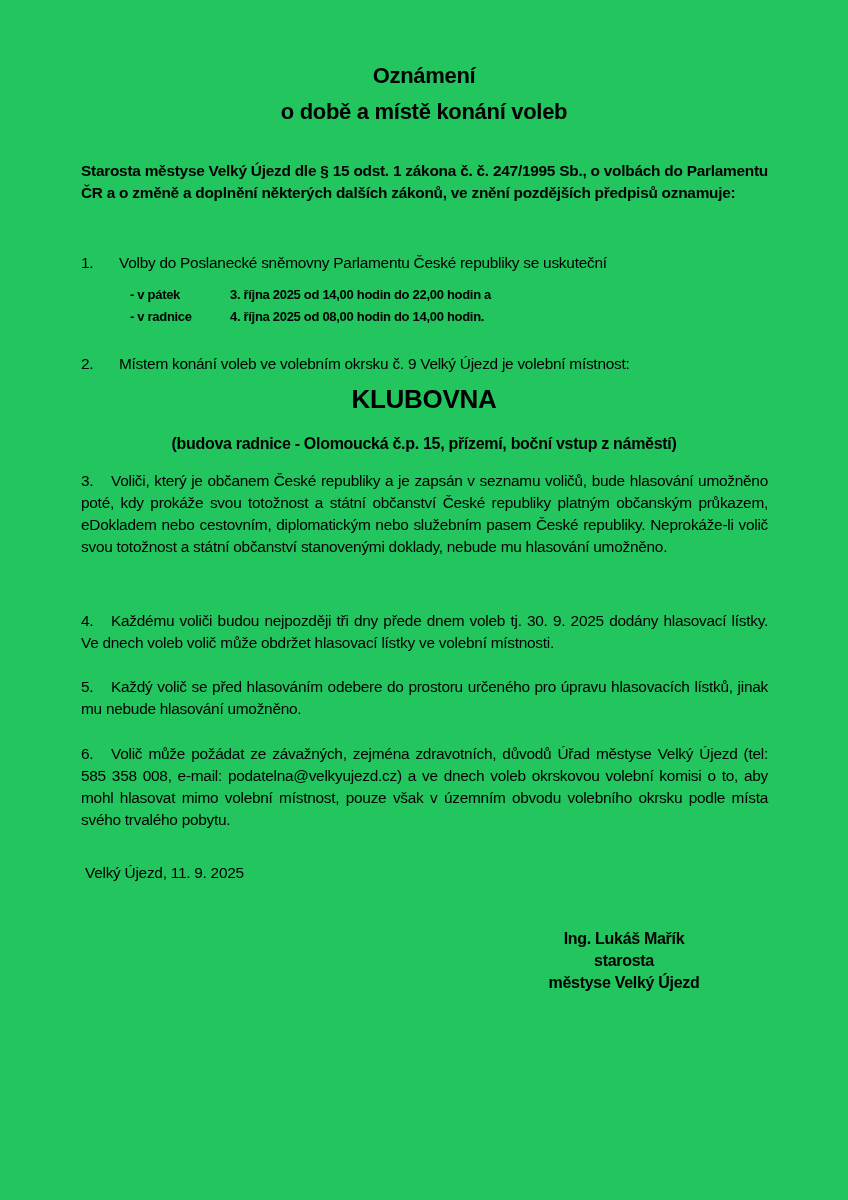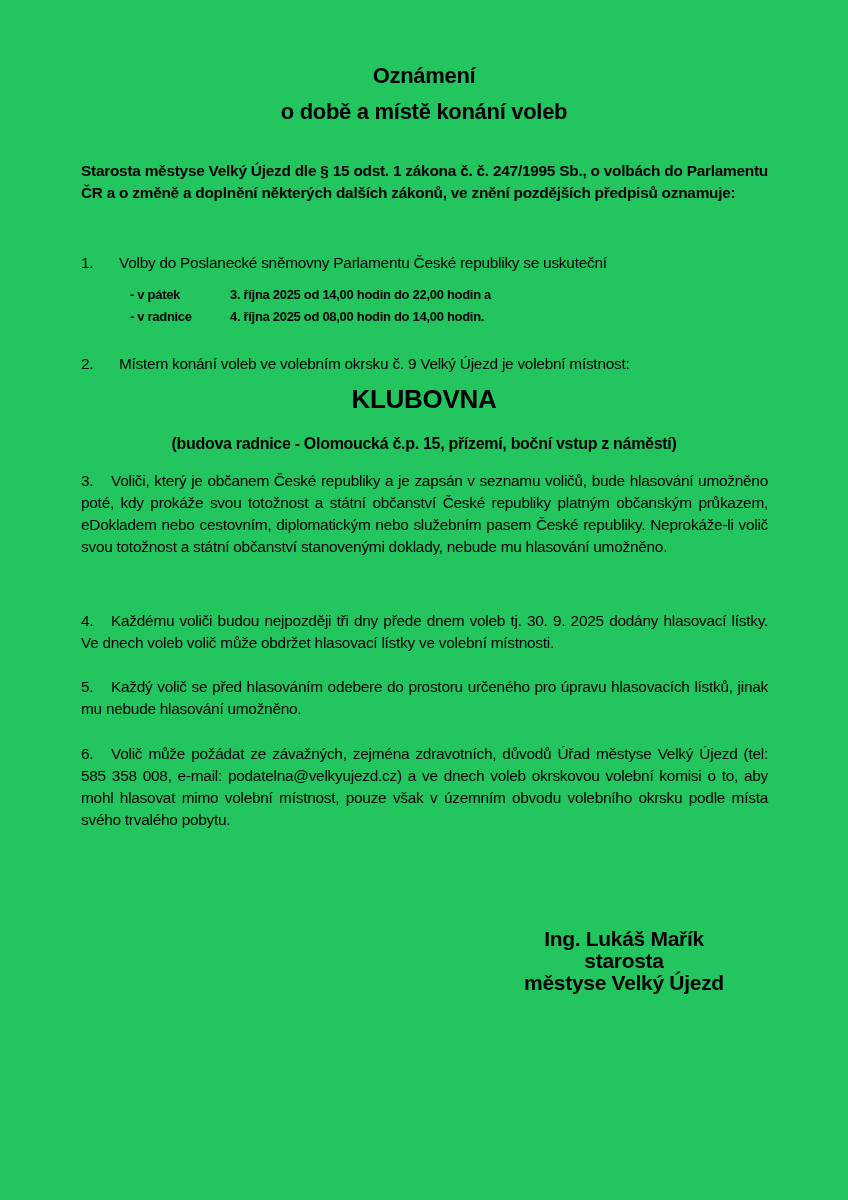--- a/index.html
+++ b/index.html
@@ -92,21 +92,21 @@
       letter-spacing: -0.3px;
     }
 
     .signature {
       position: absolute;
       left: 520px;
       width: 208px;
       top: 928px;
       text-align: center;
       font-weight: bold;
-      font-size: 21px;
+      font-size: 16px;
       line-height: 22px;
       letter-spacing: -0.3px;
     }
     .signature div { white-space: nowrap; }
   </style>
 </head>
 <body>
 
 <div class="page">
 
@@ -146,20 +146,21 @@
   </div>
 
   <div class="para p5">
     <span class="num">5.</span><span>Každý volič se před hlasováním odebere do prostoru určeného pro úpravu hlasovacích lístků, jinak mu nebude hlasování umožněno.</span>
   </div>
 
   <div class="para p6">
     <span class="num">6.</span><span>Volič může požádat ze závažných, zejména zdravotních, důvodů Úřad městyse Velký Újezd (tel: 585 358 008, e-mail: podatelna@velkyujezd.cz) a ve dnech voleb okrskovou volební komisi o to, aby mohl hlasovat mimo volební místnost, pouze však v územním obvodu volebního okrsku podle místa svého trvalého pobytu.</span>
   </div>
 
+  <div class="para p-date">Velký Újezd, 11. 9. 2025</div>
 
   <div class="signature">
     <div>Ing. Lukáš Mařík</div>
     <div>starosta</div>
     <div>městyse Velký Újezd</div>
   </div>
 
 </div>
 
 </body></html>

